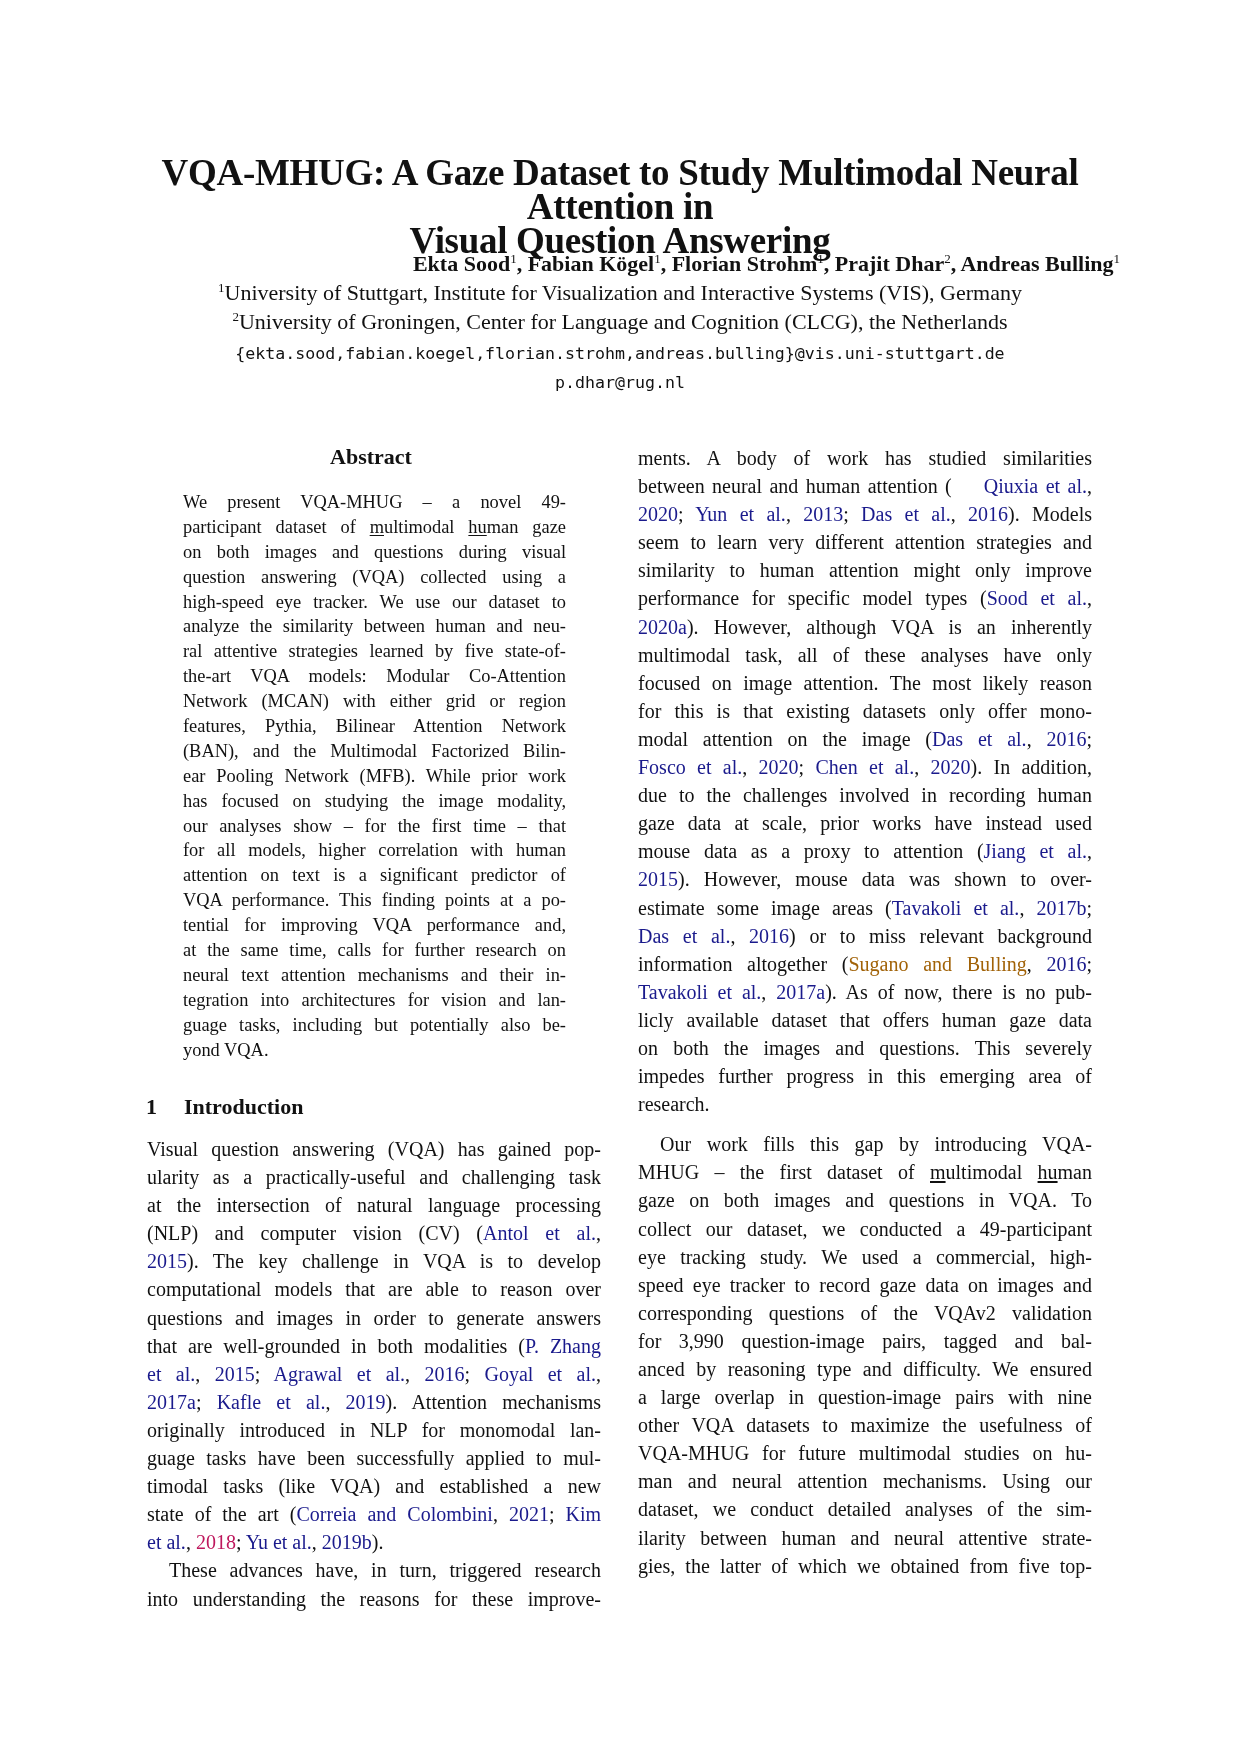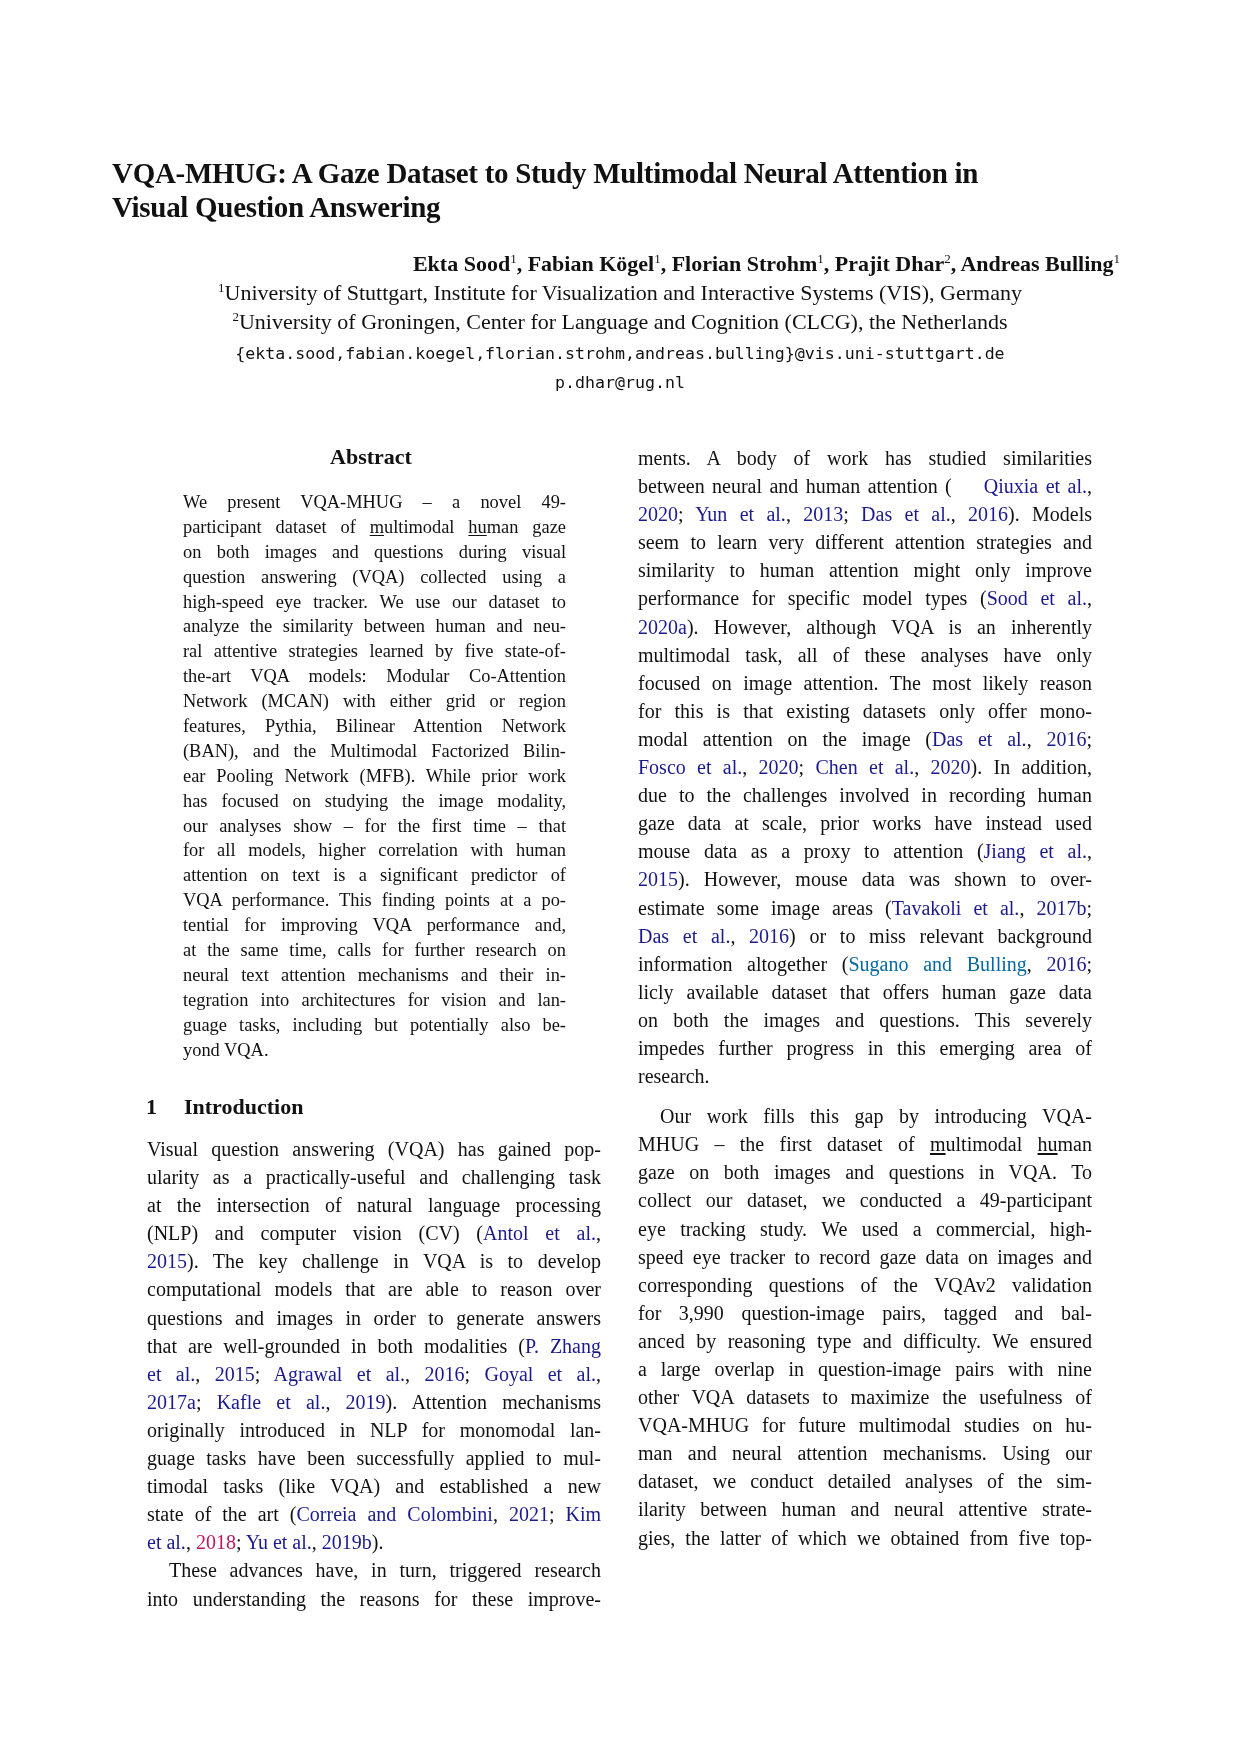--- a/index.html
+++ b/index.html
@@ -1,20 +1,20 @@
 <!DOCTYPE html>
 <html><head>
 <meta charset="utf-8">
 <style>
   html, body { margin: 0; padding: 0; background: #ffffff; }
   body { width: 1241px; height: 1754px; position: relative; overflow: hidden;
          font-family: "Liberation Serif", "DejaVu Serif", serif; color: #111; }
   .page { position: absolute; left: 0; top: 0; width: 1241px; height: 1754px; }
-  .title { position: absolute; left: 112px; width: 1000px; top: 156px; 
-           font-weight: bold; font-size: 29px; line-height: 34px; letter-spacing: -0.3px; }
+  .title { position: absolute; left: 120px; width: 1000px; top: 156px; text-align: center;
+           font-weight: bold; font-size: 37px; line-height: 34px; letter-spacing: -0.3px; }
   .authors { position: absolute; left: 120px; width: 1000px; top: 250px; text-align: right;
              font-weight: bold; font-size: 22px; line-height: 28px; }
   .affil { position: absolute; left: 120px; width: 1000px; text-align: center;
            font-size: 22px; line-height: 28px; }
   .affil.a1 { top: 279px; }
   .affil.a2 { top: 308px; }
   .email { position: absolute; left: 120px; width: 1000px; text-align: center;
            font-family: "DejaVu Sans Mono", "Liberation Mono", monospace; font-size: 16.6px; line-height: 22px; }
   .email.e1 { top: 343px; }
   .email.e2 { top: 372px; }
@@ -124,21 +124,22 @@
       <span class="line"><span>focused on image attention. The most likely reason</span></span>
       <span class="line"><span>for this is that existing datasets only offer mono-</span></span>
       <span class="line"><span>modal attention on the image (</span><a class="cite" style="color: rgb(26, 26, 140);">Das et al.</a><span>, </span><a class="cite" style="color: rgb(26, 26, 140);">2016</a><span>;</span></span>
       <span class="line"><a class="cite" style="color: rgb(26, 26, 140);">Fosco et al.</a><span>, </span><a class="cite" style="color: rgb(26, 26, 140);">2020</a><span>; </span><a class="cite" style="color: rgb(26, 26, 140);">Chen et al.</a><span>, </span><a class="cite" style="color: rgb(26, 26, 140);">2020</a><span>). In addition,</span></span>
       <span class="line"><span>due to the challenges involved in recording human</span></span>
       <span class="line"><span>gaze data at scale, prior works have instead used</span></span>
       <span class="line"><span>mouse data as a proxy to attention (</span><a class="cite" style="color: rgb(26, 26, 140);">Jiang et al.</a><span>,</span></span>
       <span class="line"><a class="cite" style="color: rgb(26, 26, 140);">2015</a><span>).  However, mouse data was shown to over-</span></span>
       <span class="line"><span>estimate some image areas (</span><a class="cite" style="color: rgb(26, 26, 140);">Tavakoli et al.</a><span>, </span><a class="cite" style="color: rgb(26, 26, 140);">2017b</a><span>;</span></span>
       <span class="line"><a class="cite" style="color: rgb(26, 26, 140);">Das et al.</a><span>, </span><a class="cite" style="color: rgb(26, 26, 140);">2016</a><span>) or to miss relevant background</span></span>
-      <span class="line"><span>information altogether (</span><a class="cite" style="color: #0369a1;">Sugano and Bulling</a><span>, </span><a class="cite" style="color: rgb(26, 26, 140);">2016</a><span>;</span></span>
+      <span class="line"><span>information altogether (</span><a class="cite" style="color: #a16207;">Sugano and Bulling</a><span>, </span><a class="cite" style="color: rgb(26, 26, 140);">2016</a><span>;</span></span>
+      <span class="line"><a class="cite" style="color: rgb(26, 26, 140);">Tavakoli et al.</a><span>, </span><a class="cite" style="color: rgb(26, 26, 140);">2017a</a><span>). As of now, there is no pub-</span></span>
       <span class="line"><span>licly available dataset that offers human gaze data</span></span>
       <span class="line"><span>on both the images and questions.  This severely</span></span>
       <span class="line"><span>impedes further progress in this emerging area of</span></span>
       <span class="line last"><span>research.</span></span>
       <div class="gap"></div>
       <span class="line indent"><span>Our work fills this gap by introducing VQA-</span></span>
       <span class="line"><span>MHUG – the first dataset of </span><span class="u">m</span><span>ultimodal </span><span class="u">hu</span><span>man</span></span>
       <span class="line"><span class="u">g</span><span>aze on both images and questions in VQA. To</span></span>
       <span class="line"><span>collect our dataset, we conducted a 49-participant</span></span>
       <span class="line"><span>eye tracking study.  We used a commercial, high-</span></span>

